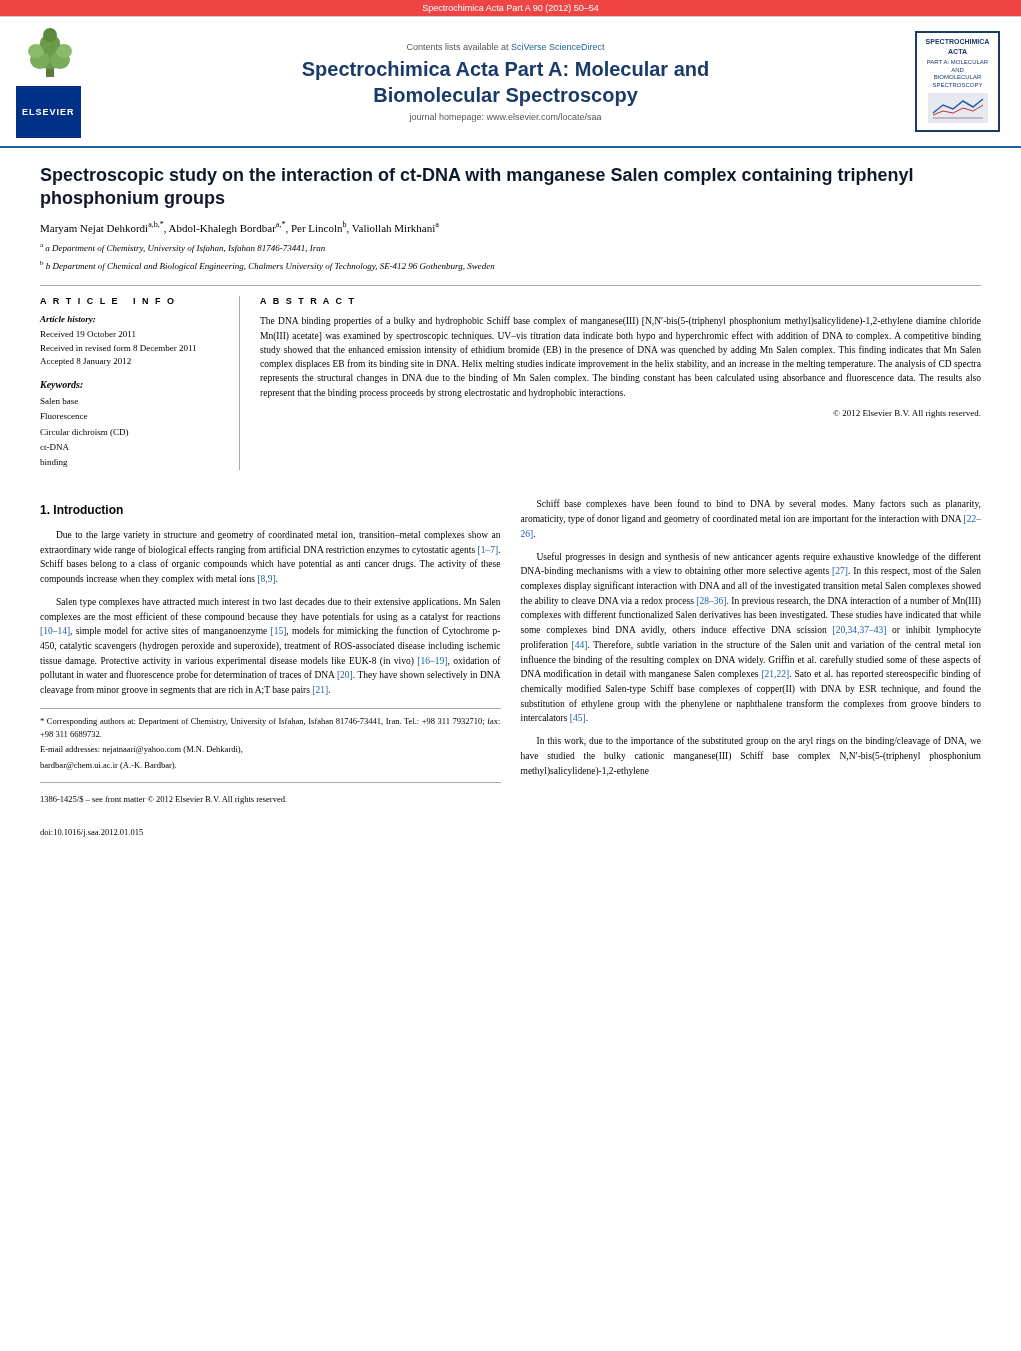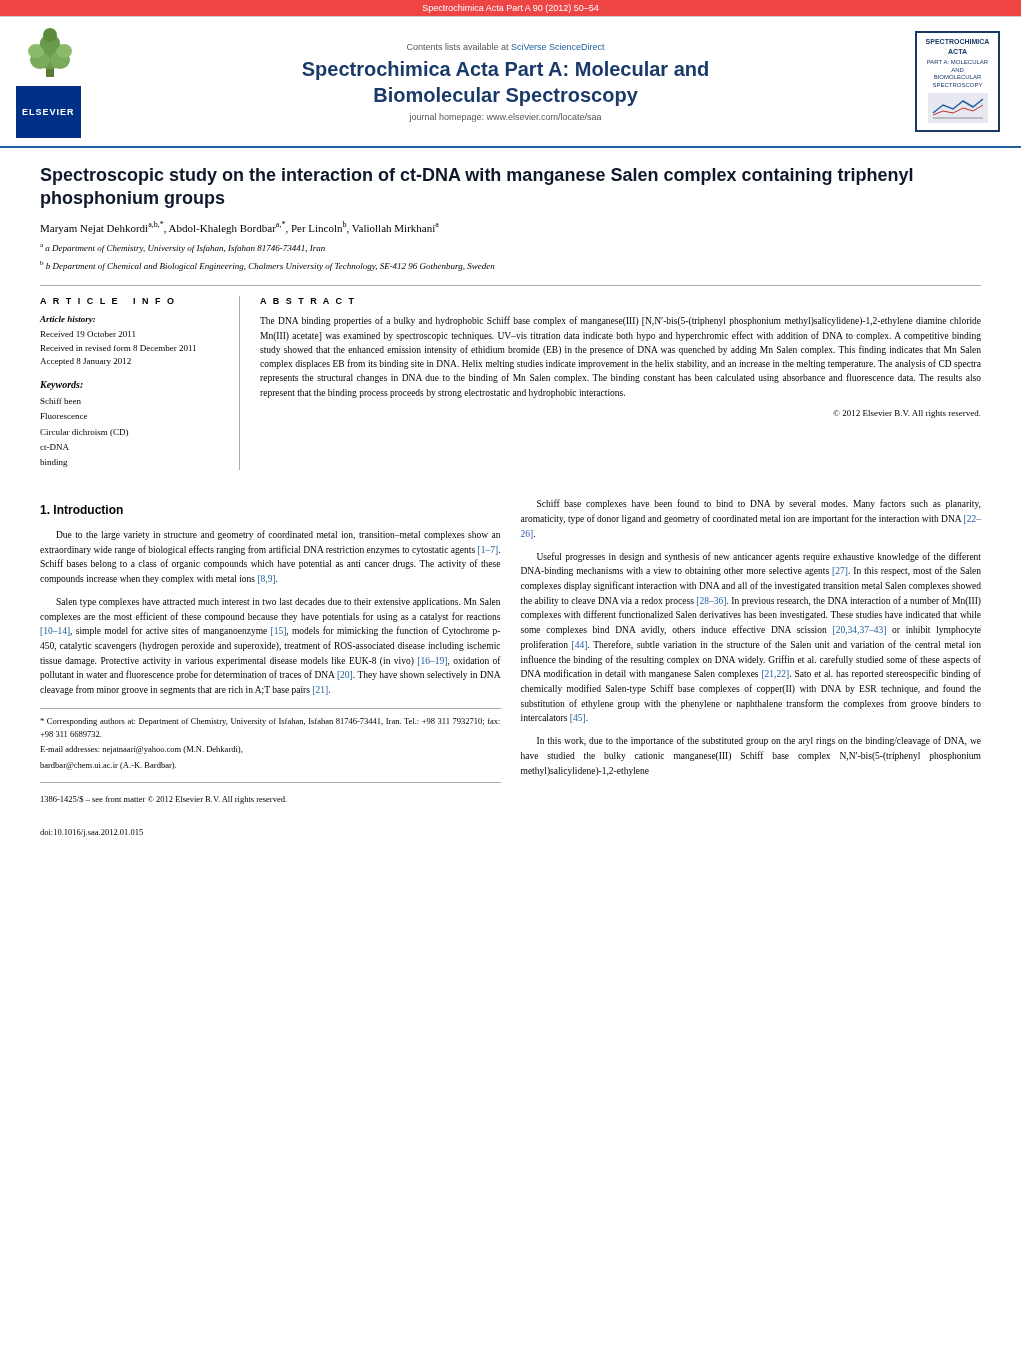--- a/index.html
+++ b/index.html
@@ -360,21 +360,21 @@
 
       <div class="article-info-col">
         <div class="section-heading">A R T I C L E &nbsp; I N F O</div>
 
         <div class="article-history-label">Article history:</div>
         <div class="article-history-item">Received 19 October 2011</div>
         <div class="article-history-item">Received in revised form 8 December 2011</div>
         <div class="article-history-item">Accepted 8 January 2012</div>
 
         <div class="keywords-label">Keywords:</div>
-        <div class="keyword-item">Schiff been</div>
+        <div class="keyword-item">Salen base</div>
         <div class="keyword-item">Fluorescence</div>
         <div class="keyword-item">Circular dichroism (CD)</div>
         <div class="keyword-item">ct-DNA</div>
         <div class="keyword-item">binding</div>
       </div>
 
       <div class="abstract-col">
         <div class="section-heading">A B S T R A C T</div>
         <div class="abstract-text">The DNA binding properties of a bulky and hydrophobic Schiff base complex of manganese(III) [N,N′-bis(5-(triphenyl phosphonium methyl)salicylidene)-1,2-ethylene diamine chloride Mn(III) acetate] was examined by spectroscopic techniques. UV–vis titration data indicate both hypo and hyperchromic effect with addition of DNA to complex. A competitive binding study showed that the enhanced emission intensity of ethidium bromide (EB) in the presence of DNA was quenched by adding Mn Salen complex. This finding indicates that Mn Salen complex displaces EB from its binding site in DNA. Helix melting studies indicate improvement in the helix stability, and an increase in the melting temperature. The analysis of CD spectra represents the structural changes in DNA due to the binding of Mn Salen complex. The binding constant has been calculated using absorbance and fluorescence data. The results also represent that the binding process proceeds by strong electrostatic and hydrophobic interactions.</div>
         <div class="copyright-line">© 2012 Elsevier B.V. All rights reserved.</div>

